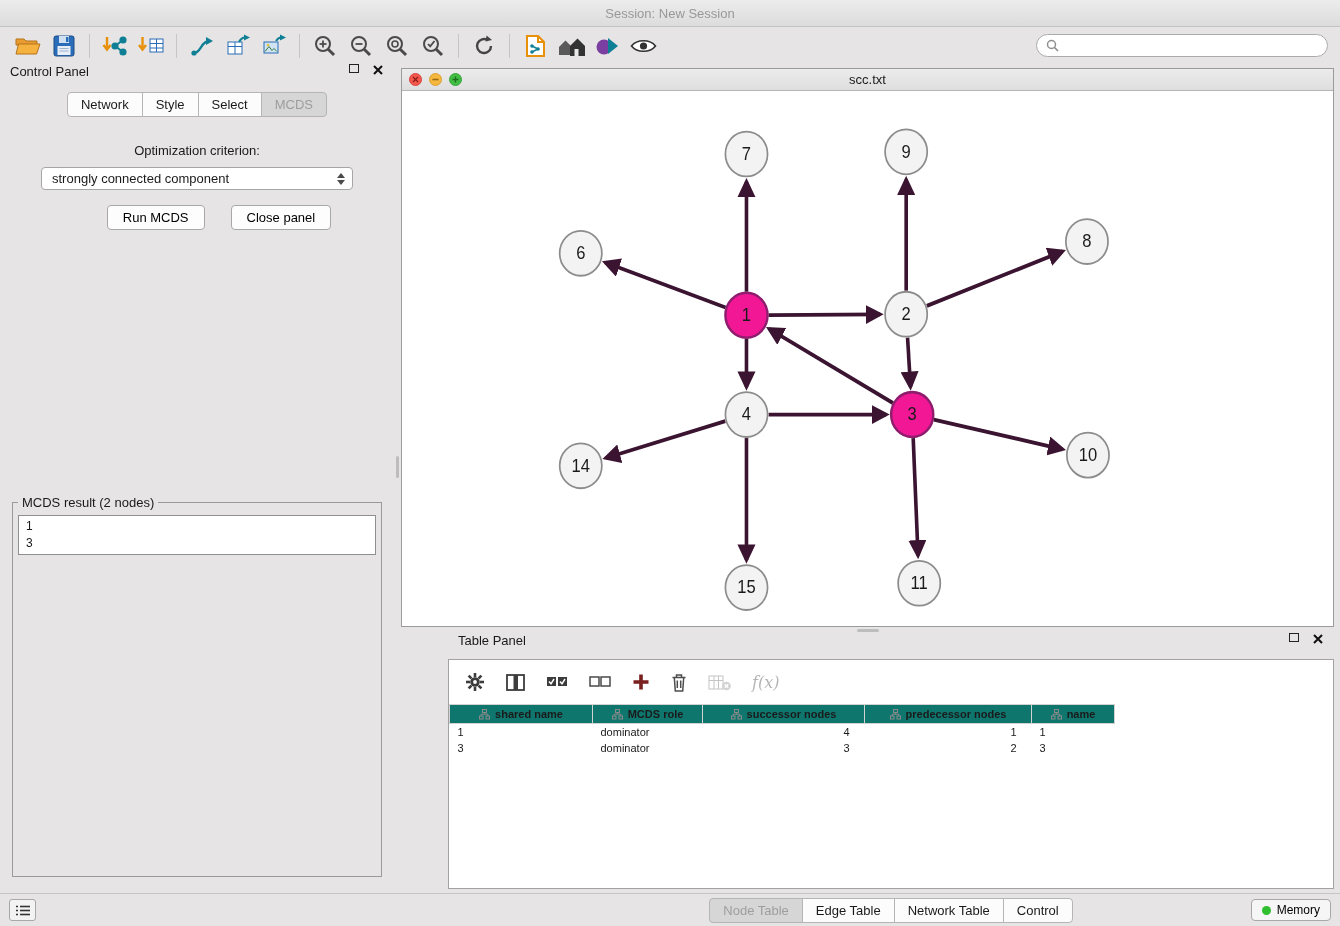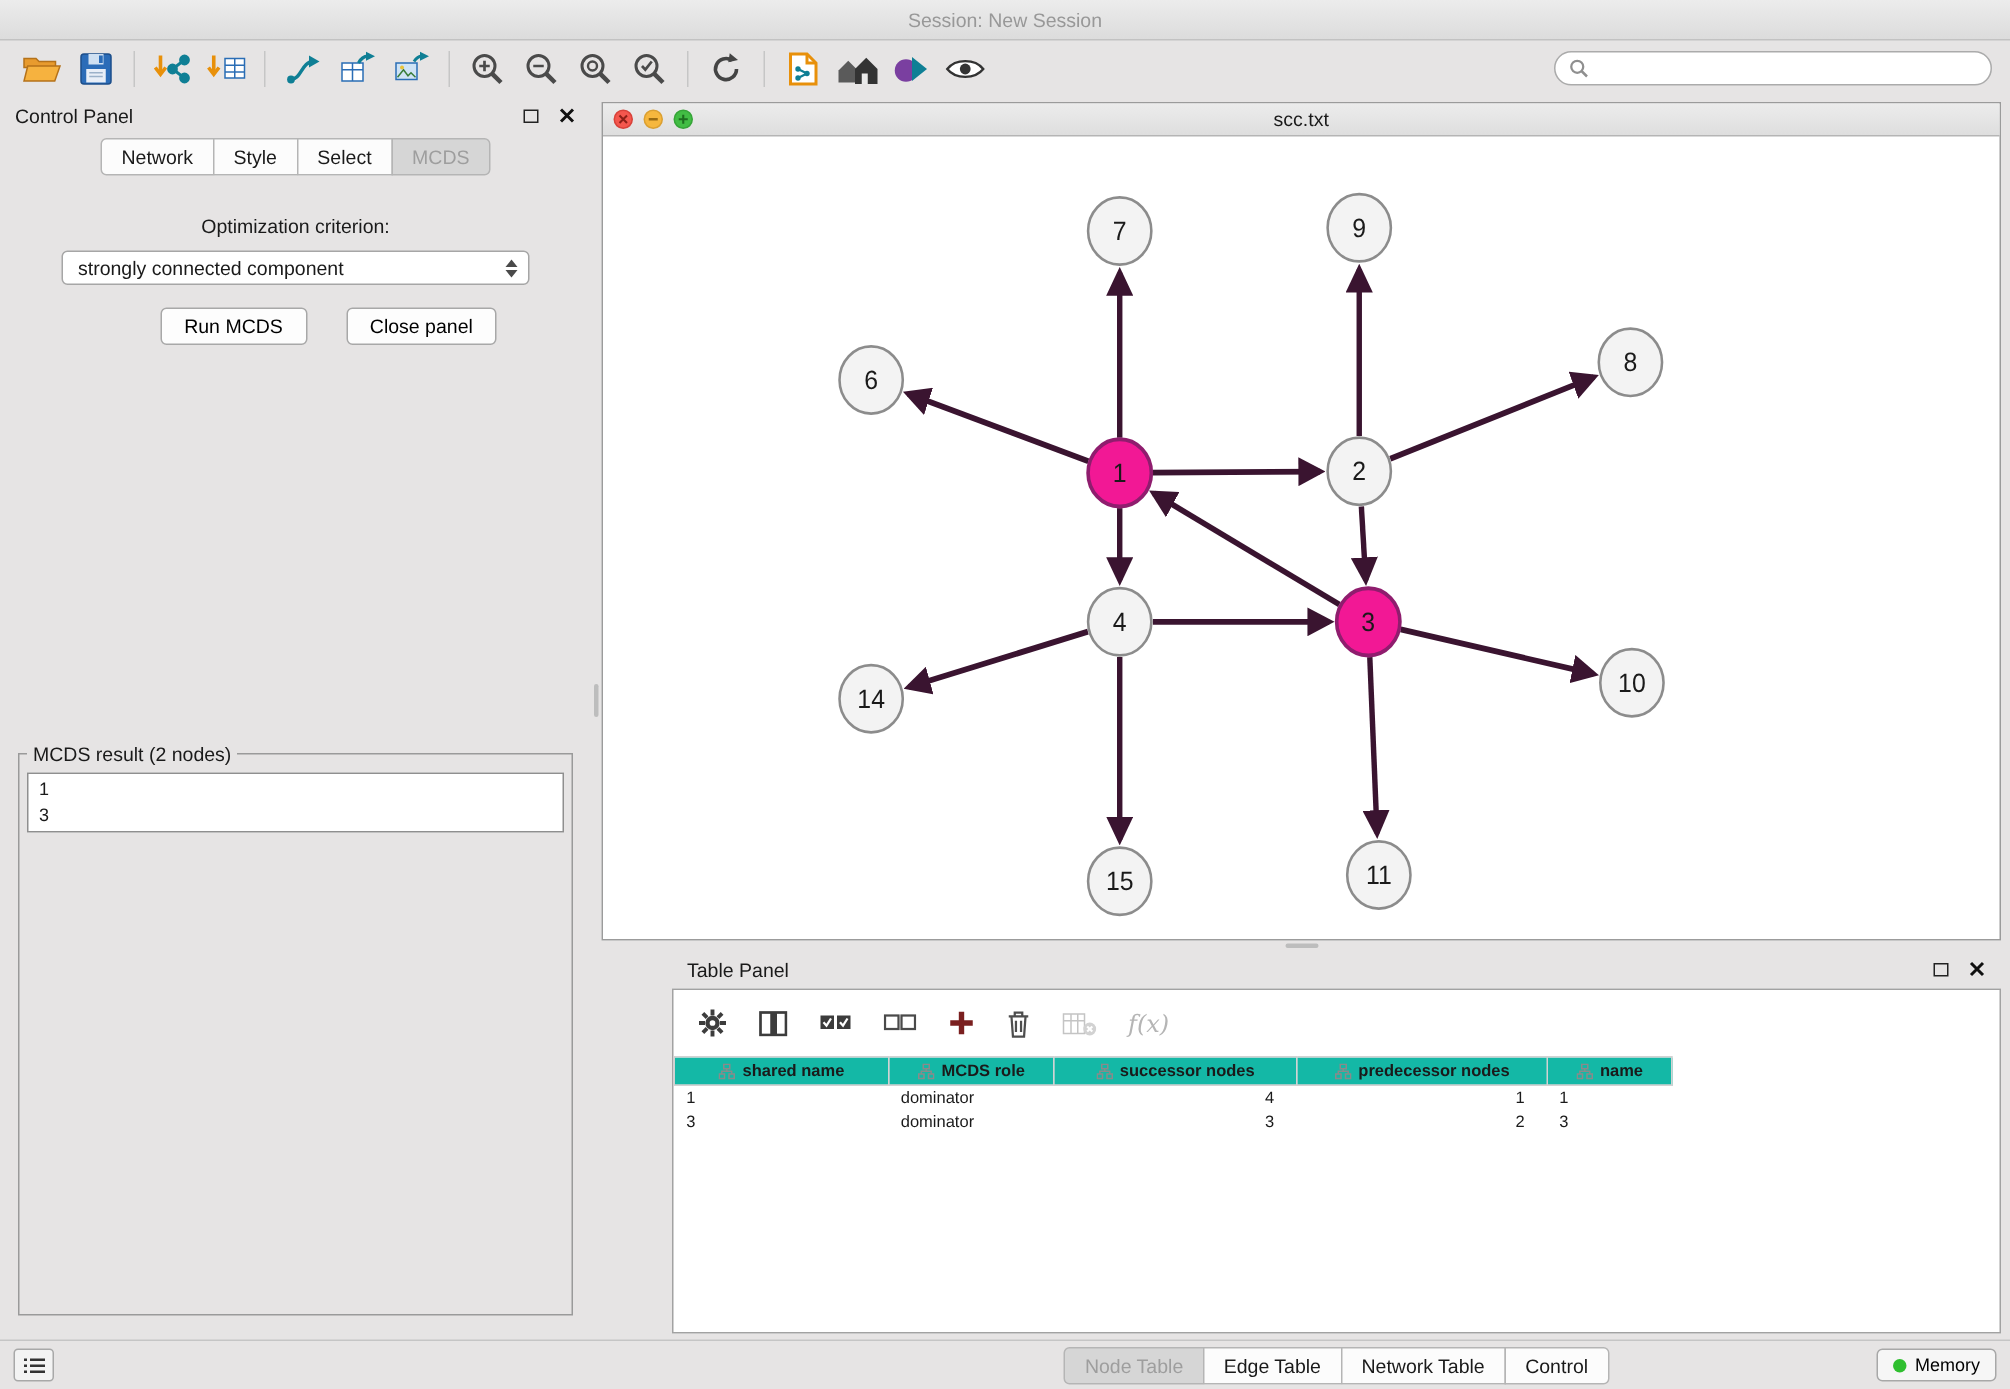--- a/index.html
+++ b/index.html
@@ -18,21 +18,21 @@
   .tsep { width:1px; height:24px; background:#c6c6c6; margin:0 7px; flex:0 0 auto; }
   .searchbox { position:absolute; right:12px; top:7px; width:292px; height:23px; background:#fff; border:1px solid #ababab;
                border-radius:12px; display:flex; align-items:center; padding:0 9px; gap:5px; }
   .searchbox input { border:none; outline:none; flex:1; font-size:12px; font-family:"Liberation Sans", sans-serif; background:transparent; }
 
   
   .content { flex:1; display:flex; min-height:0; }
 
   
   .control-panel { width:394px; flex:0 0 auto; display:flex; flex-direction:column; min-height:0; }
-  .panel-header { height:26px; display:flex; align-items:center; padding:0 10px; flex:0 0 auto; }
+  .panel-header { height:26px; display:flex; padding:0 10px; flex:0 0 auto; }
   .panel-header .ph-title { font-size:13px; color:#1a1a1a; }
   .ph-spacer { flex:1; }
   .float-box { width:10px; height:9px; border:1.6px solid #222; margin-right:13px; }
   .close-x { width:12px; height:12px; display:flex; align-items:center; justify-content:center; }
   .cp-tabs { display:flex; justify-content:center; margin-top:2px; flex:0 0 auto; }
   .tabbtn { font-size:13px; padding:4px 13px; background:#fcfcfc; border:1px solid #b5b5b5; margin-left:-1px; color:#1a1a1a; }
   .tabbtn:first-child { margin-left:0; border-radius:4px 0 0 4px; }
   .tabbtn:last-child { border-radius:0 4px 4px 0; }
   .tabbtn.active { background:#d6d6d6; color:#9e9e9e; }
   .cp-body { flex:1; display:flex; flex-direction:column; margin-top:4px; min-height:0; }
@@ -70,21 +70,21 @@
   .net-canvas { flex:1; position:relative; min-height:0; }
   .net-canvas svg { width:100%; height:100%; display:block; }
 
   
   .table-panel { flex:1; display:flex; flex-direction:column; min-height:0;padding-left:47px; }
   .tp-box { background:#fff; border:1px solid #a2a2a2; height:230px; flex:0 0 auto; display:flex; flex-direction:column; overflow:hidden; }
   .tp-toolbar { height:44px; flex:0 0 auto; display:flex; align-items:center; gap:21px; padding:0 16px; }
   .tp-ibtn { border:none; background:transparent; display:flex; align-items:center; justify-content:center; height:28px; }
   .fx-label { font-family:"DejaVu Serif", serif; font-style:italic; font-size:16px; color:#b5b5b5; }
   table.node-table { border-collapse:collapse; table-layout:fixed; width:100%; font-size:11px; }
-  table.node-table th { background:#14b8a6; border:1px solid #d2d2d2; font-weight:bold; height:19px; font-size:11px; padding:0 4px; }
+  table.node-table th { background:#0f766e; border:1px solid #d2d2d2; font-weight:bold; height:19px; font-size:11px; padding:0 4px; }
   table.node-table th .th-inner { display:flex; align-items:center; justify-content:center; gap:5px; }
   table.node-table th.filler { background:transparent; border:none; }
   table.node-table td { height:16px; padding:0 8px; color:#1a1a1a; }
   table.node-table td.num { text-align:right; padding-right:15px; }
   .tp-tabs { display:flex; justify-content:center; margin-top:9px; flex:0 0 auto;align-items:flex-end; }
 
   
   .statusbar { height:33px; flex:0 0 auto; border-top:1px solid #c5c5c5; display:flex; align-items:center; padding:0 9px; }
   .menu-btn { width:27px; height:22px; border:1px solid #a8a8a8; border-radius:3px; background:#f3f3f3; display:flex; align-items:center; justify-content:center; }
   .memory-btn { margin-left:auto; height:22px; border:1px solid #a8a8a8; border-radius:4px; background:#f6f6f6;

